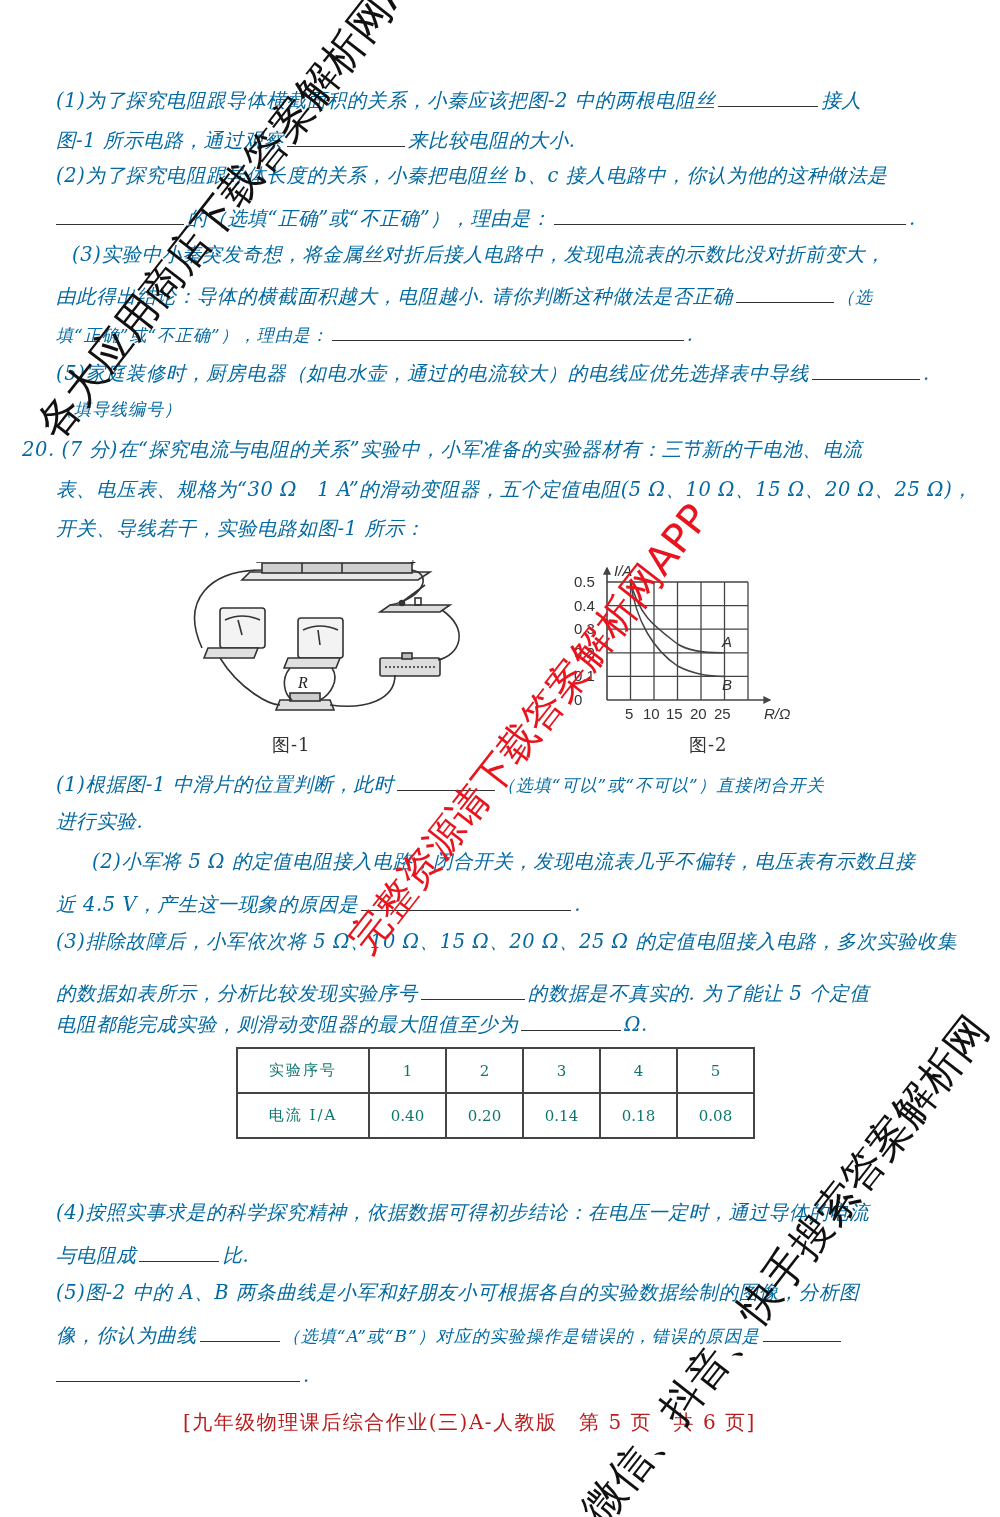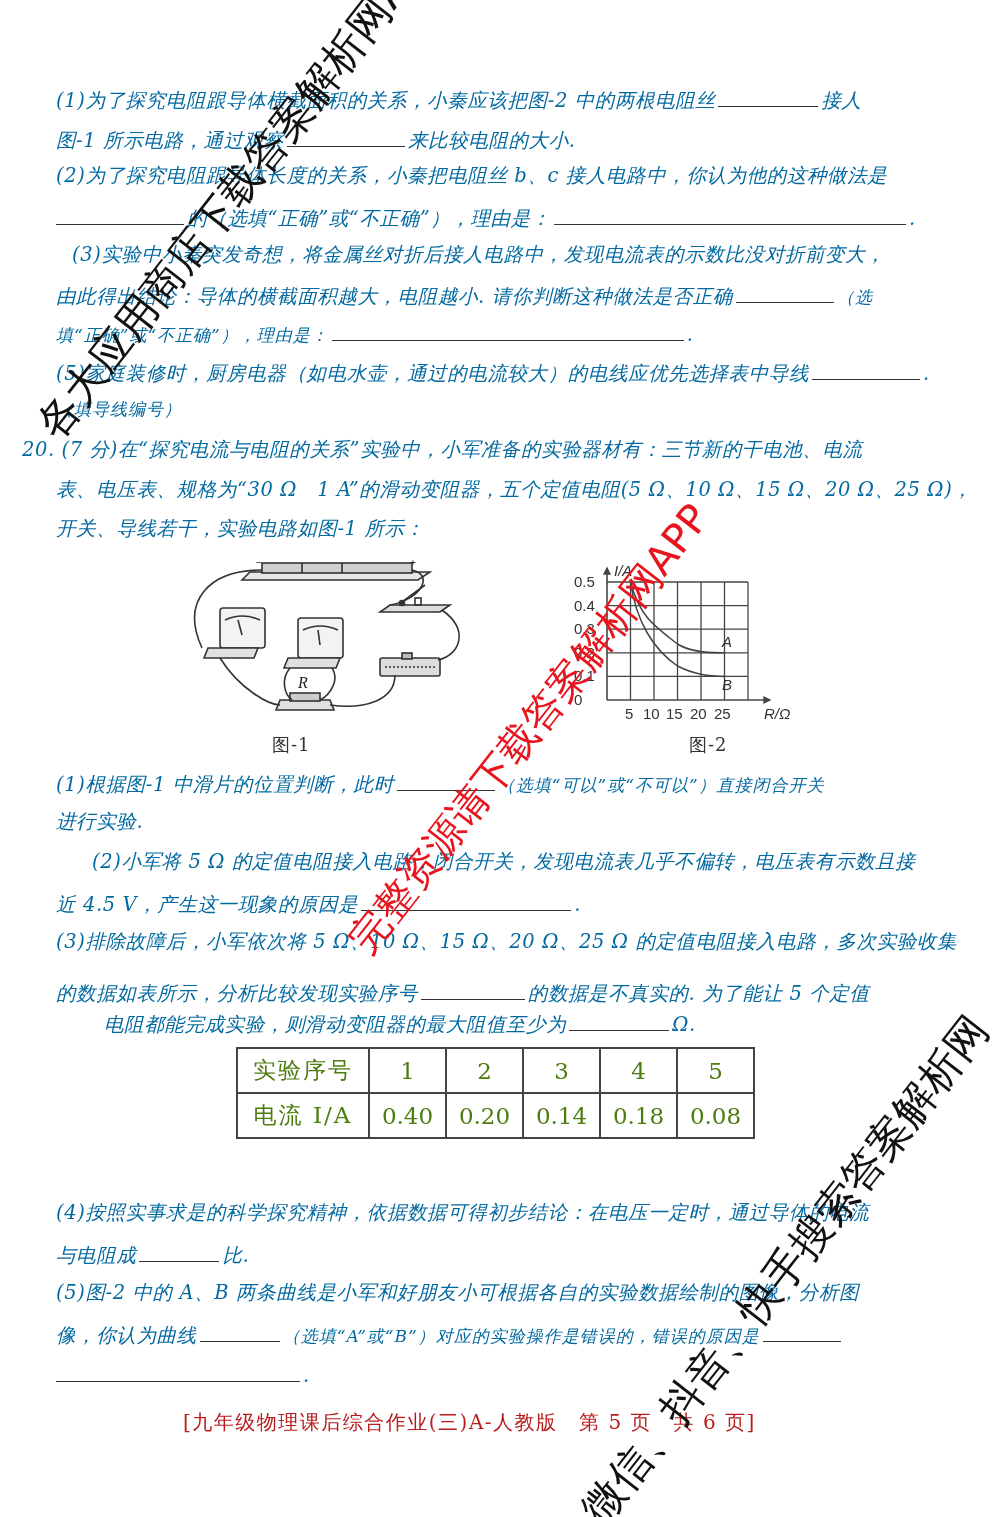--- a/index.html
+++ b/index.html
@@ -15,21 +15,21 @@
     font-style: italic;
   }
   .blank {
     display: inline-block; border-bottom: 1.6px solid #333; height: 18px; vertical-align: baseline;
     margin: 0 3px;
   }
   .hint { font-size: 17px; letter-spacing: 1px; }
   .fig-caption { position: absolute; font-size: 18px; letter-spacing: 1px; color: #333; }
   table.data {
     position: absolute; left: 236px; top: 1047px; border-collapse: collapse;
-    font-size: 23px; color: #4d7c0f;
+    font-size: 15px; color: #0f766e;
   }
   table.data td { border: 2px solid #444; text-align: center; height: 43px; padding: 0; }
   table.data td.head { width: 130px; letter-spacing: 2px; }
   table.data td.cell { width: 75px; }
   .footer {
     position: absolute; left: 183px; top: 1409px; font-size: 20px; letter-spacing: 1.5px; color: #b91c1c;
   }
   .wm {
     position: absolute; white-space: nowrap; font-family: "DejaVu Sans", "Liberation Sans", sans-serif;
     transform-origin: 0 0; line-height: 1;
@@ -181,21 +181,21 @@
 </div>
 <div class="line" style="top:892px;">
   <span>近 4.5 V，产生这一现象的原因是</span><span class="blank" style="width:210px;"></span><span>.</span>
 </div>
 <div class="line" style="top:932px;">
   <span>(3)排除故障后，小军依次将 5 Ω、10 Ω、15 Ω、20 Ω、25 Ω 的定值电阻接入电路，多次实验收集</span>
 </div>
 <div class="line" style="top:972px;margin-top:9px;">
   <span>的数据如表所示，分析比较发现实验序号</span><span class="blank" style="width:104px;"></span><span>的数据是不真实的. 为了能让 5 个定值</span>
 </div>
-<div class="line" style="top:1012px;margin-left:48px;">
+<div class="line" style="top:1012px;">
   <span>电阻都能完成实验，则滑动变阻器的最大阻值至少为</span><span class="blank" style="width:100px;"></span><span>Ω.</span>
 </div>
 
 <table class="data">
   <tbody>
       <tr>
     <td class="head">实验序号</td>
     <td class="cell">1</td>
     <td class="cell">2</td>
     <td class="cell">3</td>

